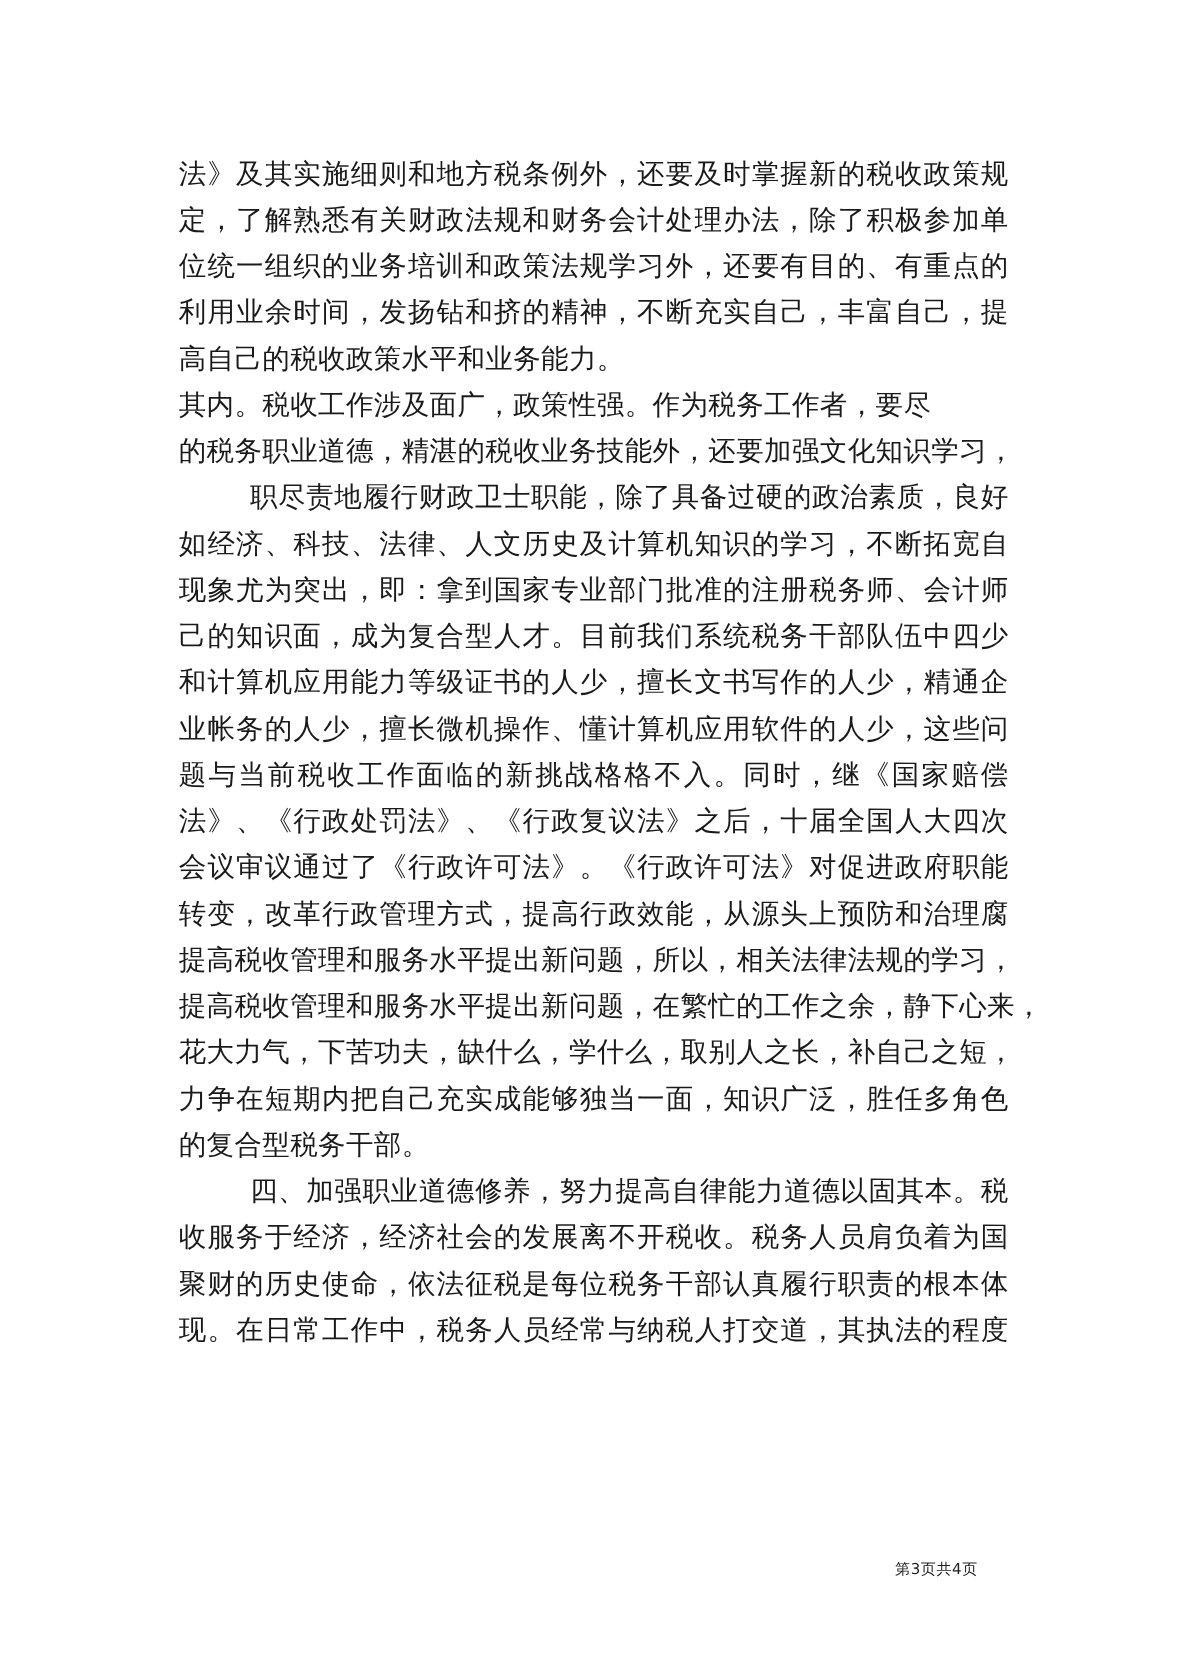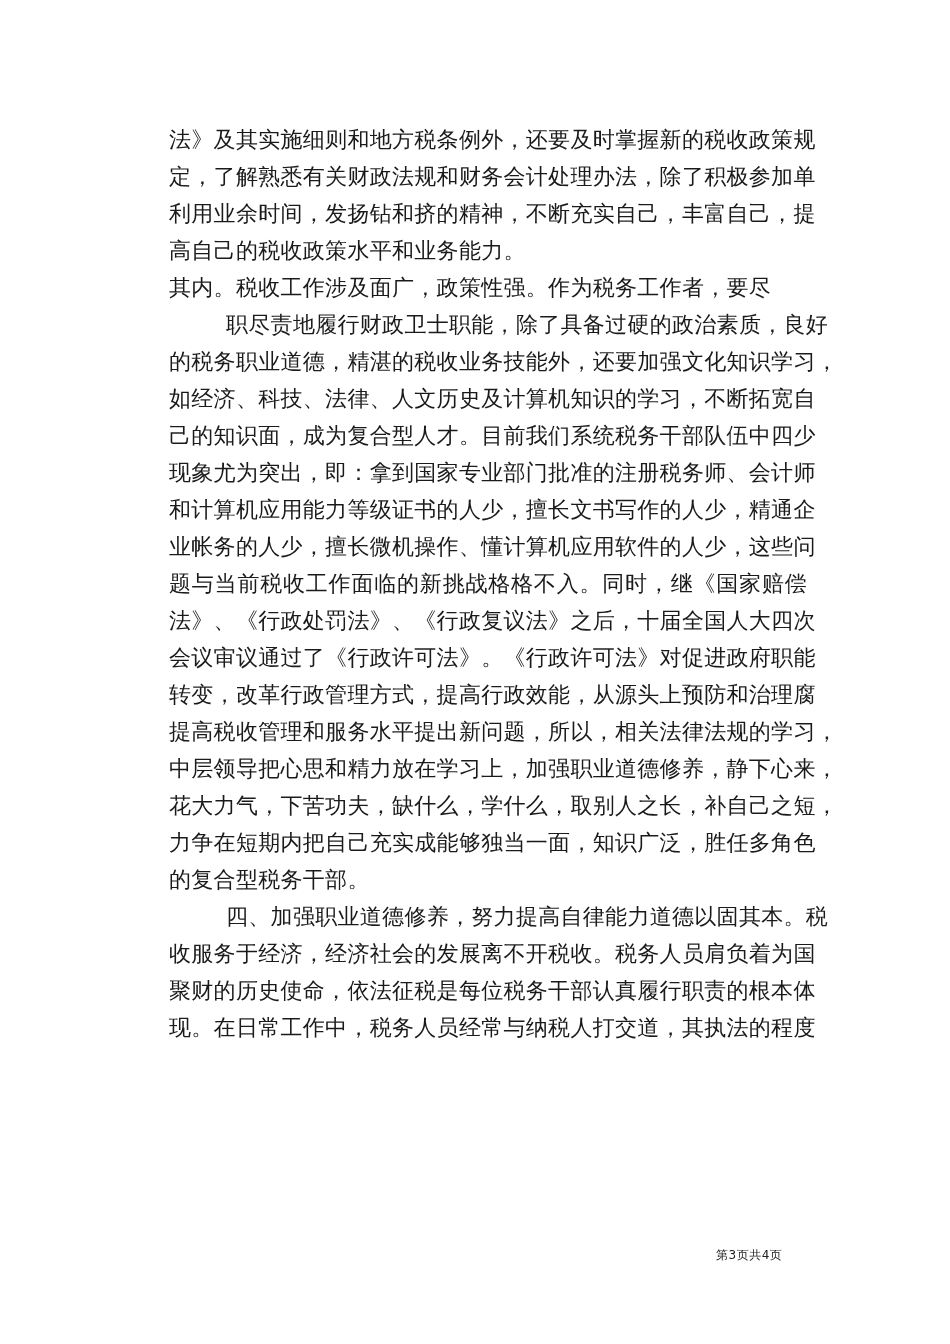--- a/index.html
+++ b/index.html
@@ -31,21 +31,20 @@
     }
     .line {
       height: 37px;
       line-height: 37px;
       font-size: 22px;
       white-space: nowrap;
       text-align: justify;
       text-align-last: justify;
       letter-spacing: 0.3px;
       overflow: visible;
-      margin-left: 26px;
     }
     .line.last {
       text-align-last: left;
       text-align: center;
     }
     .line.indent {
       padding-left: 57px;
     }
     .footer {
       position: absolute;
@@ -59,38 +58,39 @@
       text-align: right;
     }
   </style>
 </head>
 <body>
 
 <div class="page">
   <div class="body-text">
     <div class="line">法》及其实施细则和地方税条例外，还要及时掌握新的税收政策规</div>
     <div class="line">定，了解熟悉有关财政法规和财务会计处理办法，除了积极参加单</div>
+    <div class="line">位统一组织的业务培训和政策法规学习外，还要有目的、有重点的</div>
     <div class="line">利用业余时间，发扬钻和挤的精神，不断充实自己，丰富自己，提</div>
     <div class="line last">高自己的税收政策水平和业务能力。</div>
 
     <div class="line last">其内。税收工作涉及面广，政策性强。作为税务工作者，要尽</div>
 
+    <div class="line">的税务职业道德，精湛的税收业务技能外，还要加强文化知识学习，</div>
     <div class="line indent">职尽责地履行财政卫士职能，除了具备过硬的政治素质，良好</div>
-    <div class="line">的税务职业道德，精湛的税收业务技能外，还要加强文化知识学习，</div>
     <div class="line">如经济、科技、法律、人文历史及计算机知识的学习，不断拓宽自</div>
+    <div class="line">现象尤为突出，即：拿到国家专业部门批准的注册税务师、会计师</div>
     <div class="line">己的知识面，成为复合型人才。目前我们系统税务干部队伍中四少</div>
-    <div class="line">现象尤为突出，即：拿到国家专业部门批准的注册税务师、会计师</div>
     <div class="line">和计算机应用能力等级证书的人少，擅长文书写作的人少，精通企</div>
     <div class="line">业帐务的人少，擅长微机操作、懂计算机应用软件的人少，这些问</div>
     <div class="line">题与当前税收工作面临的新挑战格格不入。同时，继《国家赔偿</div>
     <div class="line">法》、《行政处罚法》、《行政复议法》之后，十届全国人大四次</div>
     <div class="line">会议审议通过了《行政许可法》。《行政许可法》对促进政府职能</div>
     <div class="line">转变，改革行政管理方式，提高行政效能，从源头上预防和治理腐</div>
     <div class="line">提高税收管理和服务水平提出新问题，所以，相关法律法规的学习，</div>
-    <div class="line">中层领导把心思和精力放在学习上，加强职业道德修养，静下心来，</div>
+    <div class="line">提高税收管理和服务水平提出新问题，在繁忙的工作之余，静下心来，</div>
     <div class="line">花大力气，下苦功夫，缺什么，学什么，取别人之长，补自己之短，</div>
     <div class="line">力争在短期内把自己充实成能够独当一面，知识广泛，胜任多角色</div>
     <div class="line last">的复合型税务干部。</div>
 
     <div class="line indent">四、加强职业道德修养，努力提高自律能力道德以固其本。税</div>
     <div class="line">收服务于经济，经济社会的发展离不开税收。税务人员肩负着为国</div>
     <div class="line">聚财的历史使命，依法征税是每位税务干部认真履行职责的根本体</div>
     <div class="line">现。在日常工作中，税务人员经常与纳税人打交道，其执法的程度</div>
   </div>
 

